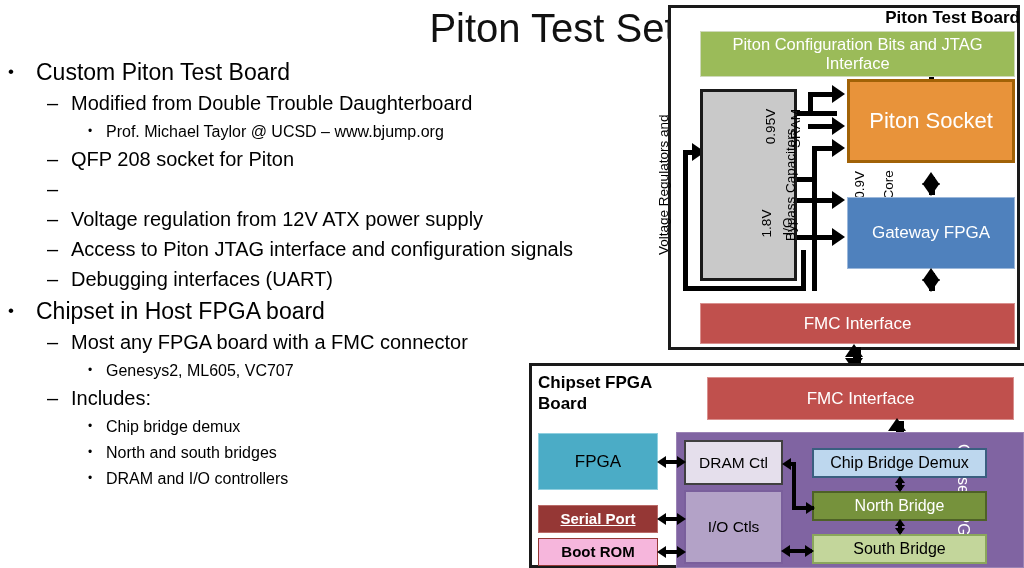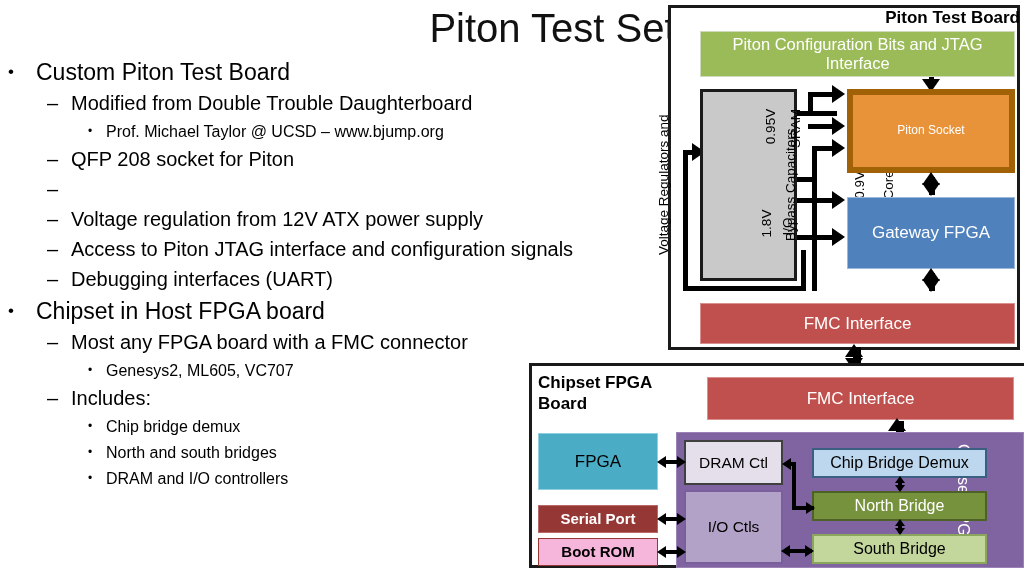--- a/index.html
+++ b/index.html
@@ -58,22 +58,22 @@
     border:3px solid #1a1a1a;background:#fff;box-sizing:border-box;
   }
   #ptb-title{
     position:absolute;left:668px;top:8px;width:352px;height:22px;
     text-align:right;font-weight:bold;font-size:17px;color:#000;
   }
   #cfgbox{left:700px;top:31px;width:315px;height:46px;
     background:#9BBB59;border:1px solid #cfd9bb;color:#fff;font-size:16.5px;padding:0 4px;}
   #vregbox{left:700px;top:89px;width:97px;height:192px;
     background:#C9C9C9;border:3px solid #1a1a1a;}
-  #socketbox{left:847px;top:89px;width:168px;height:84px;
-    background:#E8933A;border:6px solid #a16207;color:#fff;font-size:12px;}
+  #socketbox{left:847px;top:79px;width:168px;height:84px;
+    background:#E8933A;border:3px solid #a16207;color:#fff;font-size:22px;}
   #gwbox{left:847px;top:197px;width:168px;height:72px;
     background:#4F81BD;border:1px solid #9cb8db;color:#fff;font-size:17px;}
   #fmc1{left:700px;top:303px;width:315px;height:41px;
     background:#C0504D;border:1px solid #d9908e;color:#fff;font-size:17px;}
 
   .vrot{
     transform:rotate(-90deg);white-space:nowrap;font-size:13.5px;color:#000;
   }
   #vregbox .colwrap{display:flex;flex-direction:row-reverse;align-items:center;
     justify-content:center;height:100%;width:100%;gap:0px;}
@@ -86,21 +86,21 @@
   }
   #cfb-title{
     position:absolute;left:538px;top:372px;width:140px;
     font-weight:bold;font-size:17px;line-height:21px;color:#000;text-align:left;
   }
   #fmc2{left:707px;top:377px;width:307px;height:43px;
     background:#C0504D;border:1px solid #d9908e;color:#fff;font-size:17px;}
   #dram{left:538px;top:433px;width:120px;height:57px;
     background:#4BACC6;border:1px solid #8fcfdf;color:#000;font-size:17px;}
   #serial{left:538px;top:505px;width:120px;height:28px;
-    background:#953735;border:1px solid #b96a68;color:#fff;font-size:15px;font-weight:bold;}
+    background:#953735;border:1px solid #b96a68;color:#fff;font-size:15px;font-weight:bold;text-decoration:underline;}
   #bootrom{left:538px;top:538px;width:120px;height:28px;
     background:#F6B6DC;border:1px solid #953735;color:#000;font-size:15px;font-weight:bold;}
   #purple{
     position:absolute;left:676px;top:432px;width:348px;height:136px;
     background:#8064A2;border:1px solid #9b83b5;box-sizing:border-box;
   }
   #dramctl{left:684px;top:440px;width:99px;height:45px;
     background:#E5DFEC;border:2px solid #404040;color:#000;font-size:15.5px;}
   #ioctls{left:684px;top:490px;width:99px;height:74px;
     background:#B3A2C7;border:2px solid #7a5f9c;color:#000;font-size:15.5px;}

